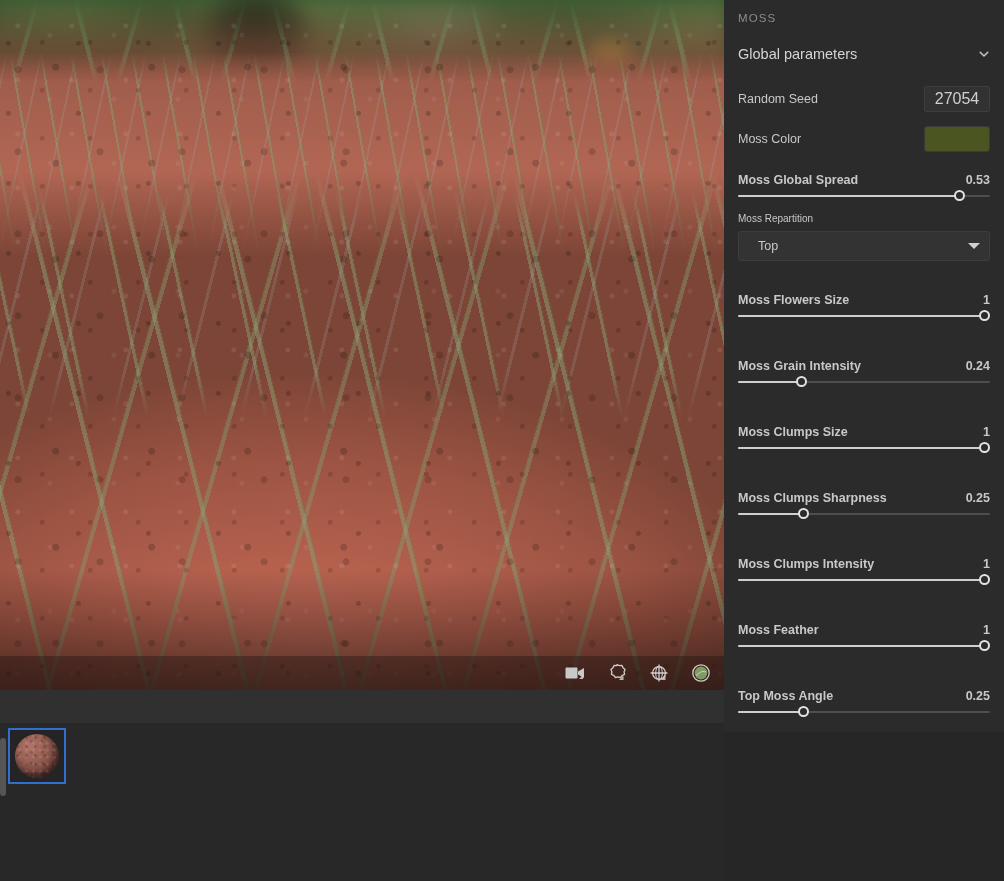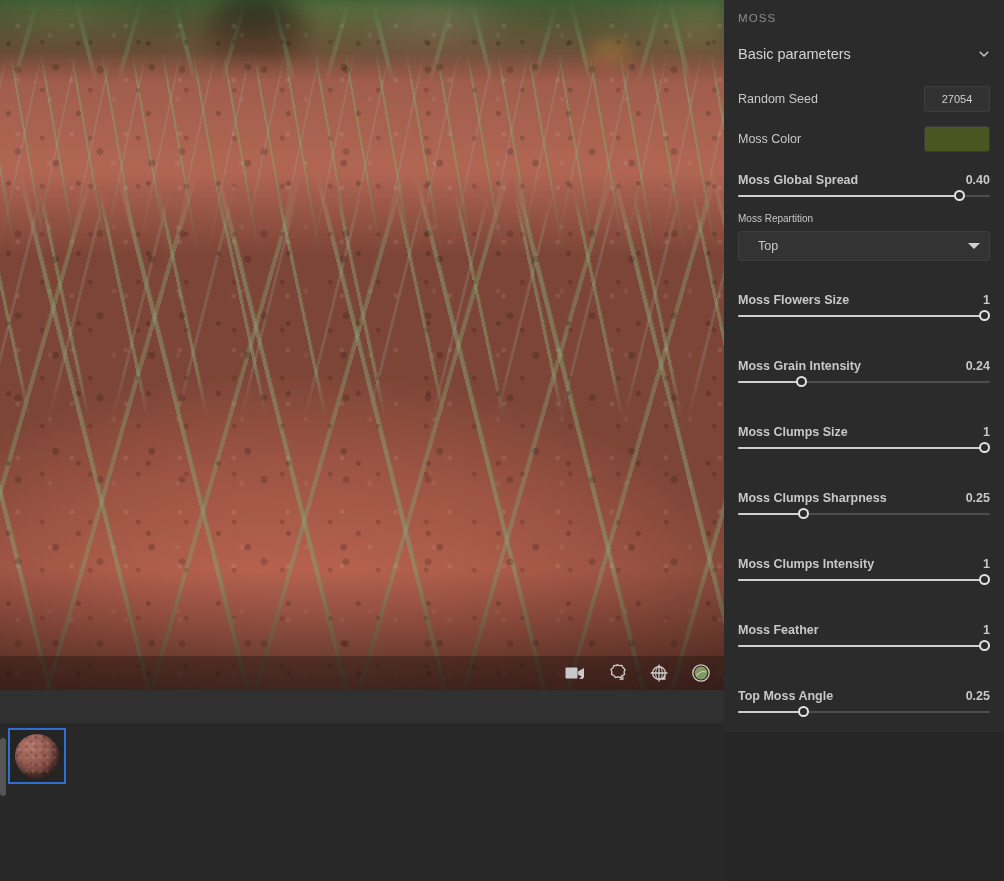--- a/index.html
+++ b/index.html
@@ -142,21 +142,21 @@
   .chev{width:12px;height:12px;display:block;}
   .rows{margin:8px 14px 0 14px;}
   .row{margin-bottom:0;}
   .row-line{display:flex;align-items:flex-end;justify-content:space-between;height:28px;font-weight:bold;}
   .lbl{font-size:12.5px;color:#c8c8c8;}
   .val{font-size:12.5px;color:#c8c8c8;}
 
   .seed-row,.color-row{display:flex;align-items:center;justify-content:space-between;height:40px;}
   .seed-box{
     width:64px;height:24px;background:#323232;border:1px solid #3e3e3e;border-radius:2px;
-    display:flex;align-items:center;justify-content:center;font-size:11px;color:#cfcfcf;cursor:text;
+    display:flex;align-items:center;justify-content:center;font-size:16px;color:#cfcfcf;cursor:text;
   }
   .color-swatch{
     width:64px;height:24px;border-radius:3px;border:1px solid #3a3a3a;cursor:pointer;
   }
 
   .slider{position:relative;height:22px;margin-top:-2px;cursor:pointer;}
   .track{
     position:absolute;left:0;right:0;top:10px;height:2px;background:#4e4e4e;border-radius:1px;
   }
   .fill{position:absolute;left:0;top:10px;height:2px;background:#cfcfcf;border-radius:1px;}
@@ -236,21 +236,21 @@
     <div class="thumb">
       <div class="sphere"></div>
     </div>
   </div>
 
   <div class="panel">
 
     <div class="p-title">MOSS</div>
 
     <div class="section-head">
-      <span class="sh-label">Basic parameters</span>
+      <span class="sh-label">Global parameters</span>
       <span>
         <svg class="chev" viewBox="0 0 12 12">
             <path d="M2.2 4.2 L6 8 L9.8 4.2" fill="none" stroke="#c6c6c6" stroke-width="1.5" stroke-linecap="round" stroke-linejoin="round"></path>
           </svg>
       </span>
     </div>
 
     <div class="rows">
 
       <div class="seed-row">
@@ -259,21 +259,21 @@
       </div>
 
       <div class="color-row">
         <span class="lbl">Moss Color</span>
         <span class="color-swatch" id="moss-color-swatch" style="background: rgb(74, 85, 33);"></span>
       </div>
 
       <div class="row">
         <div class="row-line">
           <span class="lbl">Moss Global Spread</span>
-          <span class="val">0.40</span>
+          <span class="val">0.53</span>
         </div>
         <div class="slider">
           <div class="track"></div>
           <div class="fill" style="width: 88%;"></div>
           <div class="knob" style="left: 88%;"></div>
         </div>
       </div>
 
       <div class="row">
         <div class="sel-label">Moss Repartition</div>

